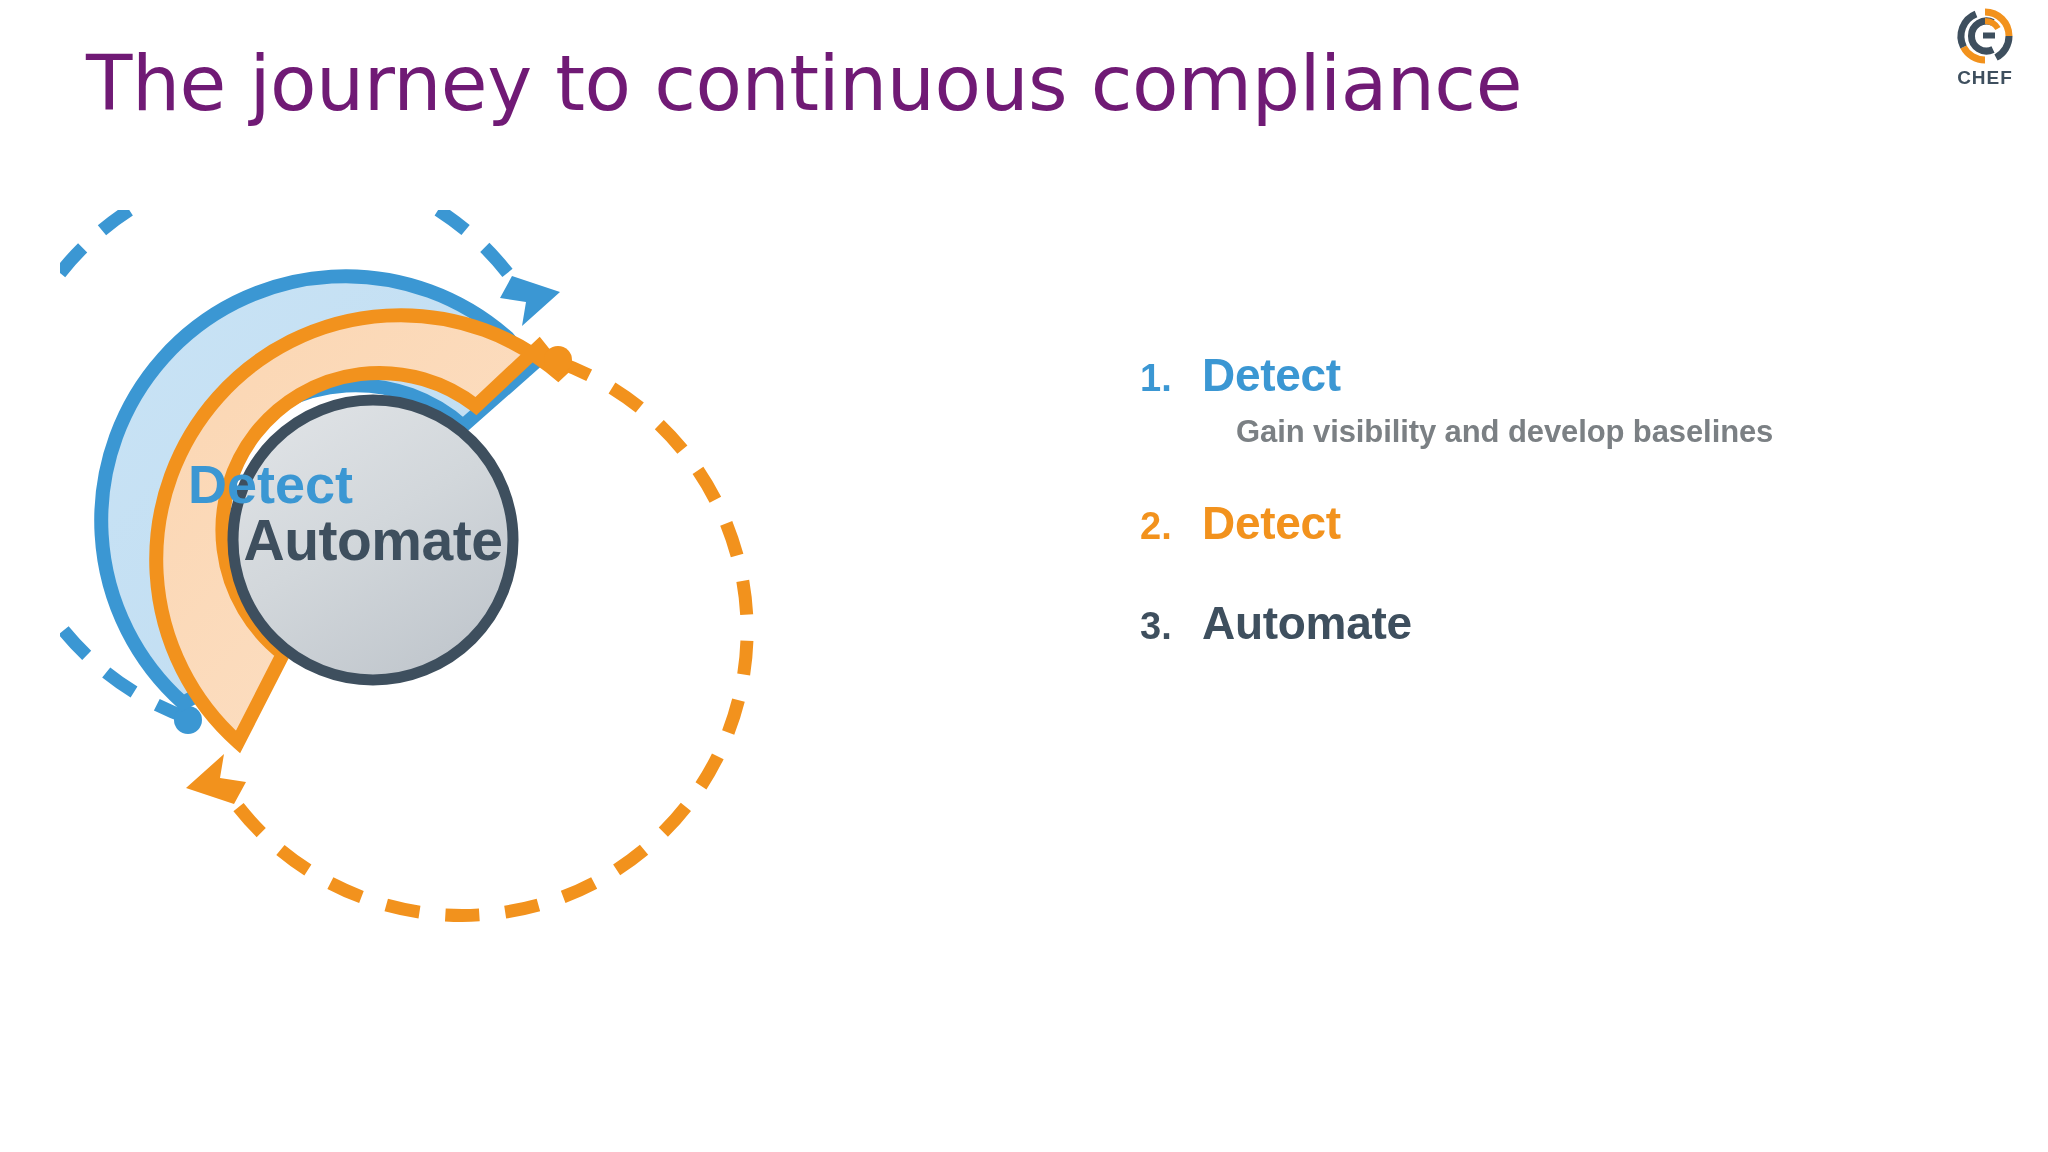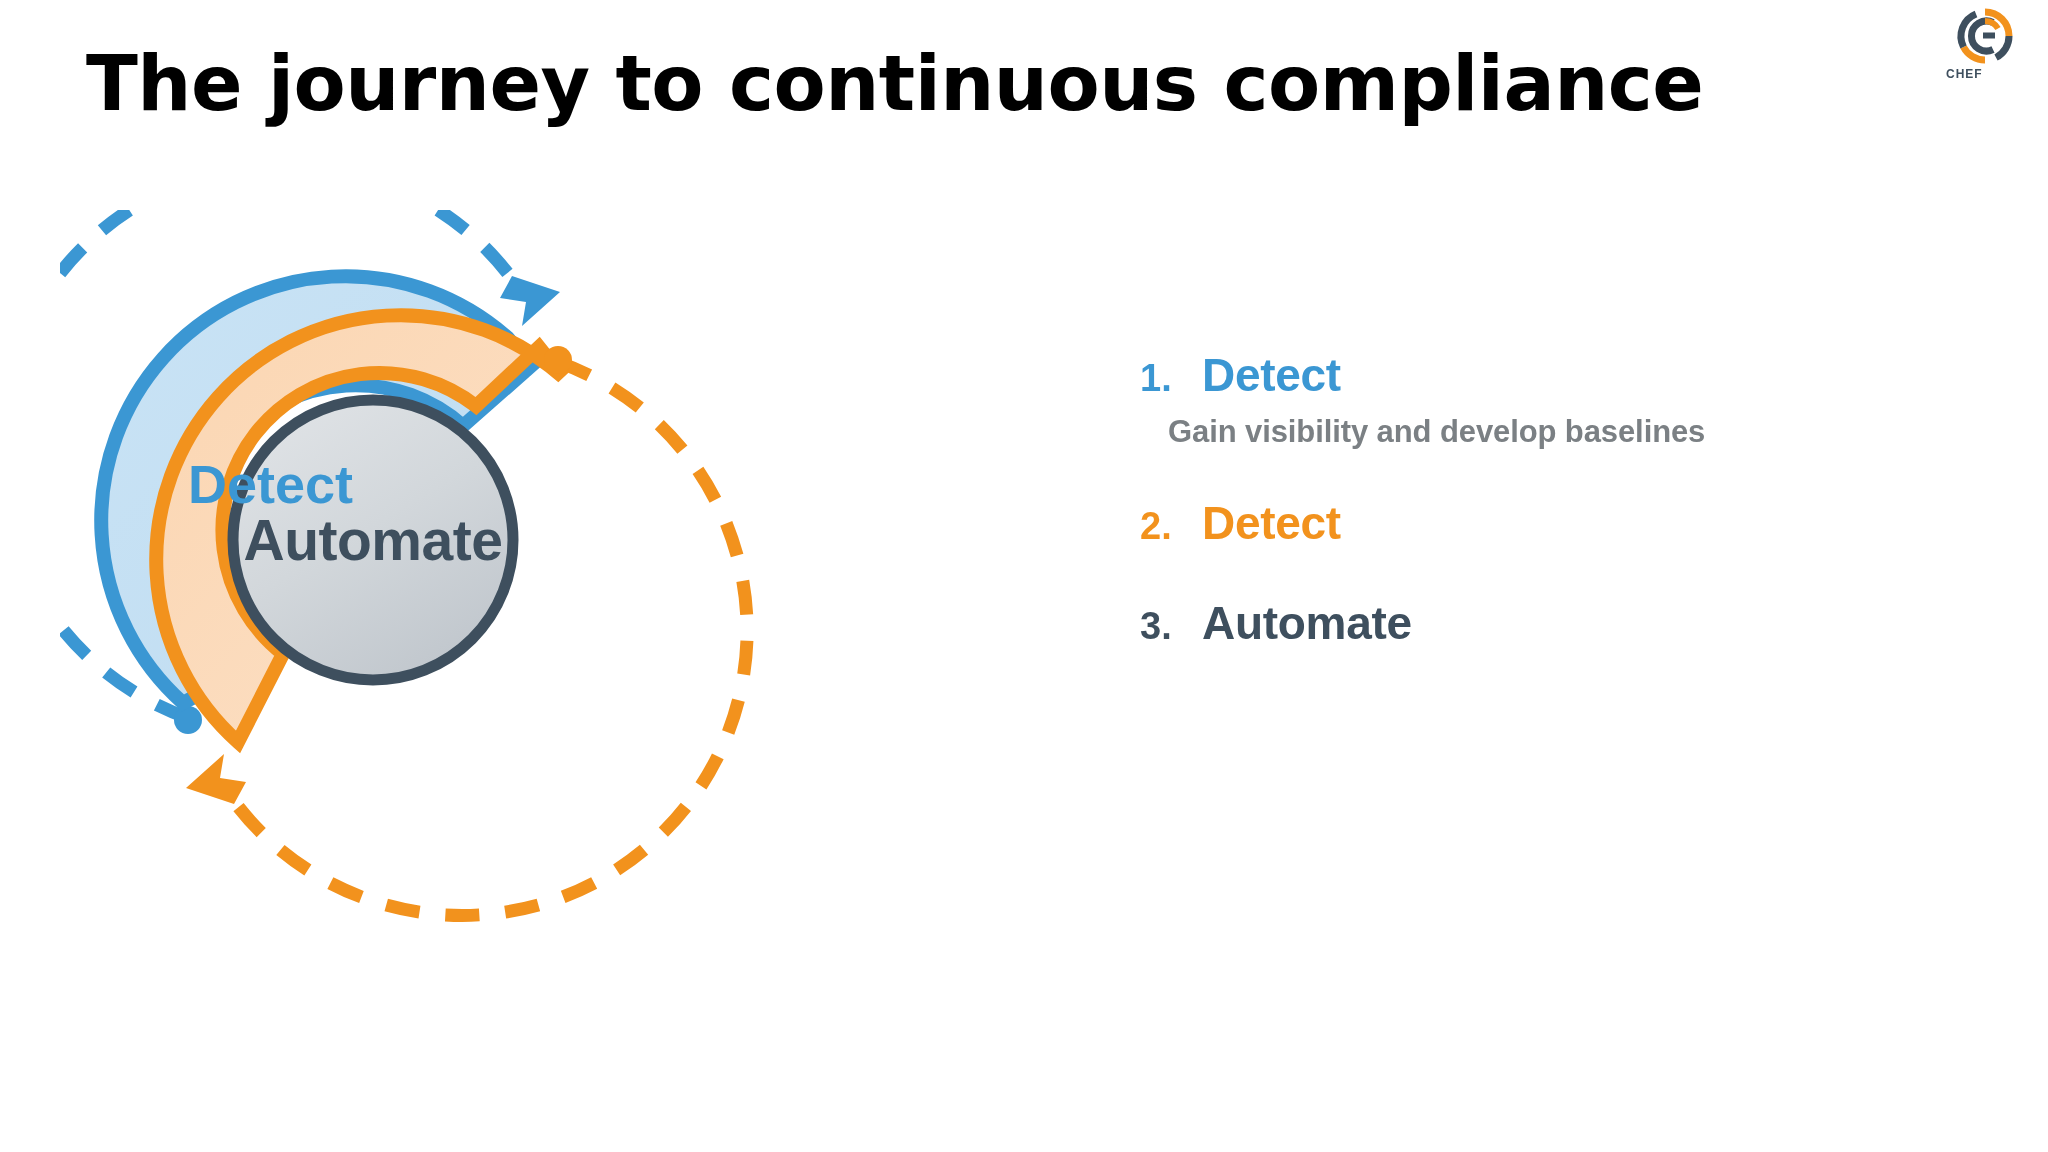--- a/index.html
+++ b/index.html
@@ -16,42 +16,42 @@
     -webkit-font-smoothing: antialiased;
   }
 
   
   .slide-title {
     position: absolute;
     left: 86px;
     top: 42px;
     font-family: "DejaVu Sans", sans-serif;
     font-size: 76px;
-    font-weight: 700;
+    font-weight: 400;
     letter-spacing: -0.5px;
-    color: #000000;
+    color: #701a75;
     white-space: nowrap;
     line-height: 1.1;
     text-align: right;
   }
 
   
   .logo {
     position: absolute;
     right: 24px;
     top: 6px;
     width: 78px;
     height: 82px;
   }
   .logo-mark { display: block; }
   .logo-word {
     display: block;
-    text-align: left;
-    font-family: "Liberation Sans", sans-serif;
-    font-size: 12px;
+    text-align: center;
+    font-family: "Liberation Sans", sans-serif;
+    font-size: 19px;
     font-weight: bold;
     letter-spacing: 1px;
     color: #3e4f5e;
     margin-top: 1px;
   }
 
   
   .diagram {
     position: absolute;
     left: 60px;
@@ -97,21 +97,21 @@
     flex: none;
   }
   .step-title {
     font-family: "Liberation Sans", sans-serif;
     font-size: 46px;
     font-weight: bold;
     letter-spacing: -0.3px;
   }
   .step-desc {
     margin-top: 12px;
-    margin-left: 28px;
+    margin-left: 96px;
     font-family: "Liberation Sans", sans-serif;
     font-size: 31px;
     font-weight: bold;
     color: #7b8084;
     letter-spacing: -0.1px;
     white-space: nowrap;
   }
 
   .c-blue   { color: #3b97d3; }
   .c-orange { color: #f2921d; }

